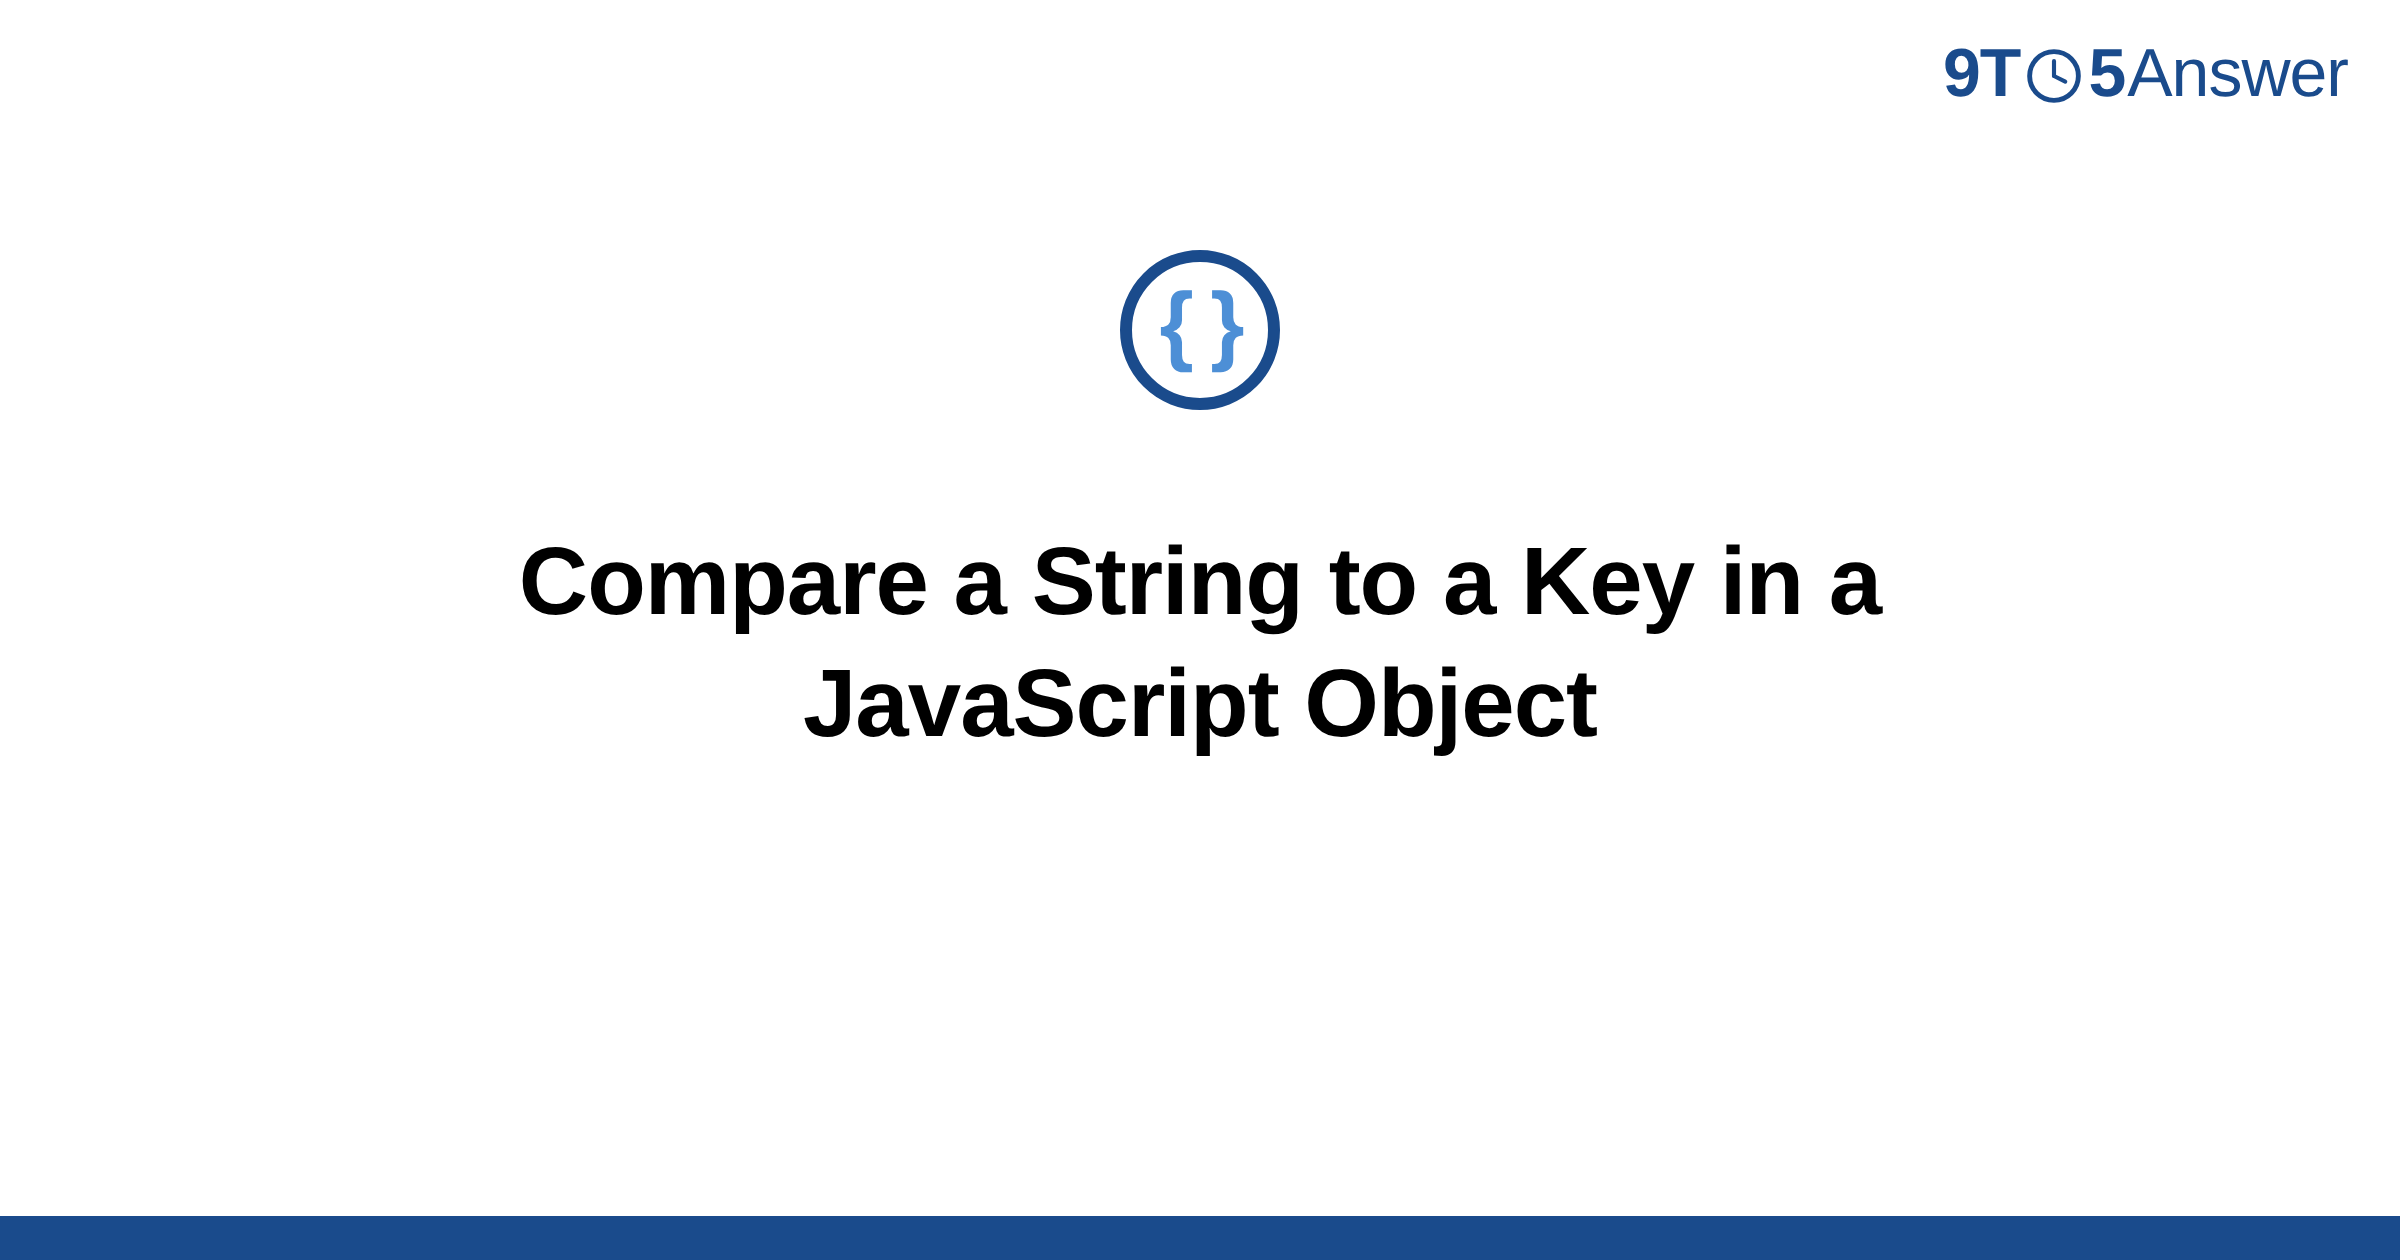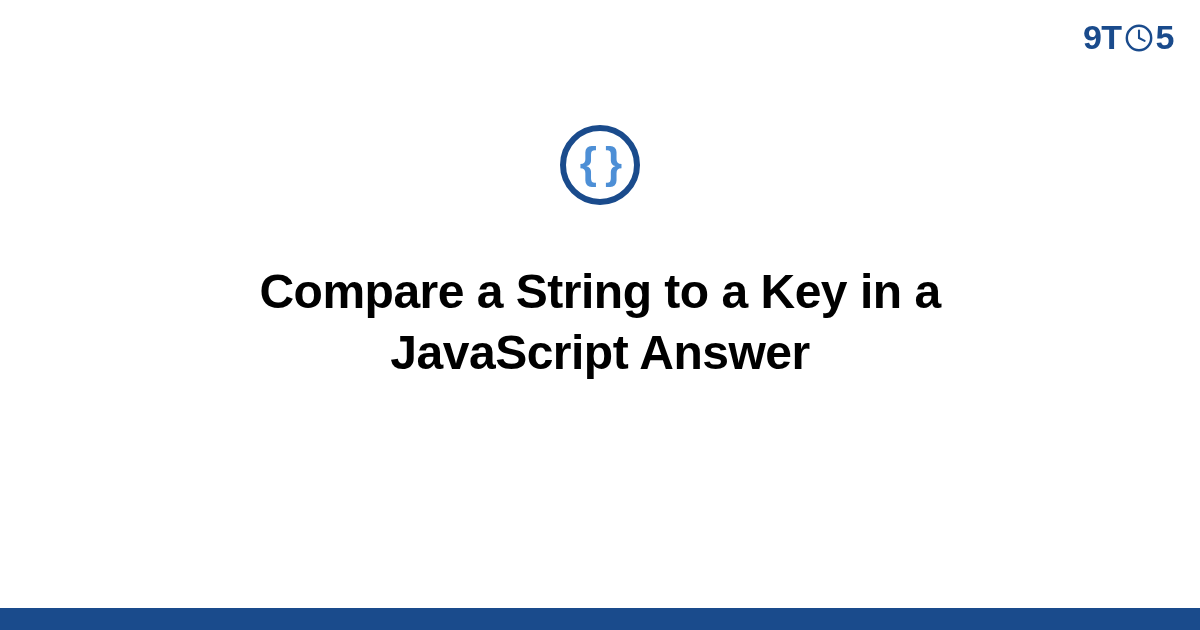--- a/index.html
+++ b/index.html
@@ -100,22 +100,23 @@
   <span class="nine">9</span>
   <span class="t">T</span>
   <span class="clock-wrap">
     <svg viewBox="0 0 32 32" width="30" height="30">
       <circle cx="16" cy="16" r="13" fill="none" stroke="#1a4b8c" stroke-width="2.6"></circle>
       <line x1="16" y1="16" x2="16" y2="8" stroke="#1a4b8c" stroke-width="2.2" stroke-linecap="round"></line>
       <line x1="16" y1="16" x2="22" y2="19" stroke="#1a4b8c" stroke-width="2.2" stroke-linecap="round"></line>
     </svg>
   </span>
   <span class="five">5</span>
+  <span class="answer">Answer</span>
 </div>
 
 <div class="center-col">
   <div class="category-icon">
     <span class="braces">{ }</span>
   </div>
-  <h1 class="title">Compare a String to a Key in a JavaScript Answer</h1>
+  <h1 class="title">Compare a String to a Key in a JavaScript Object</h1>
 </div>
 
 <div class="footer-bar"></div>
 
 </body></html>

